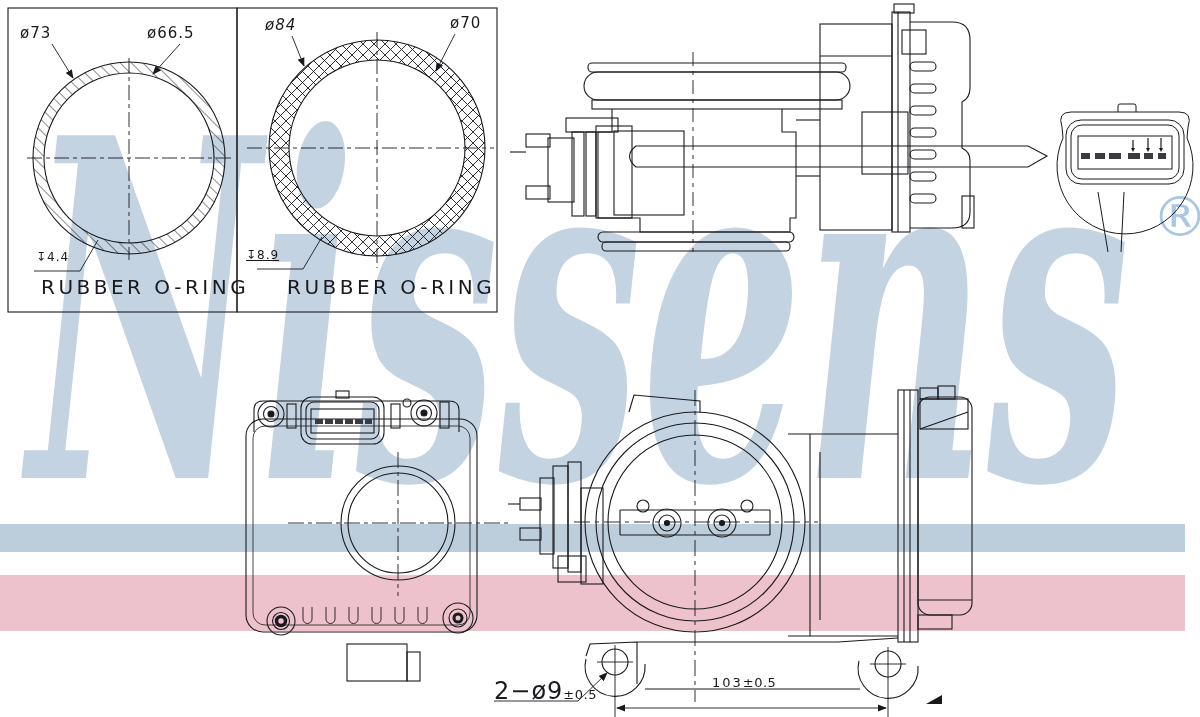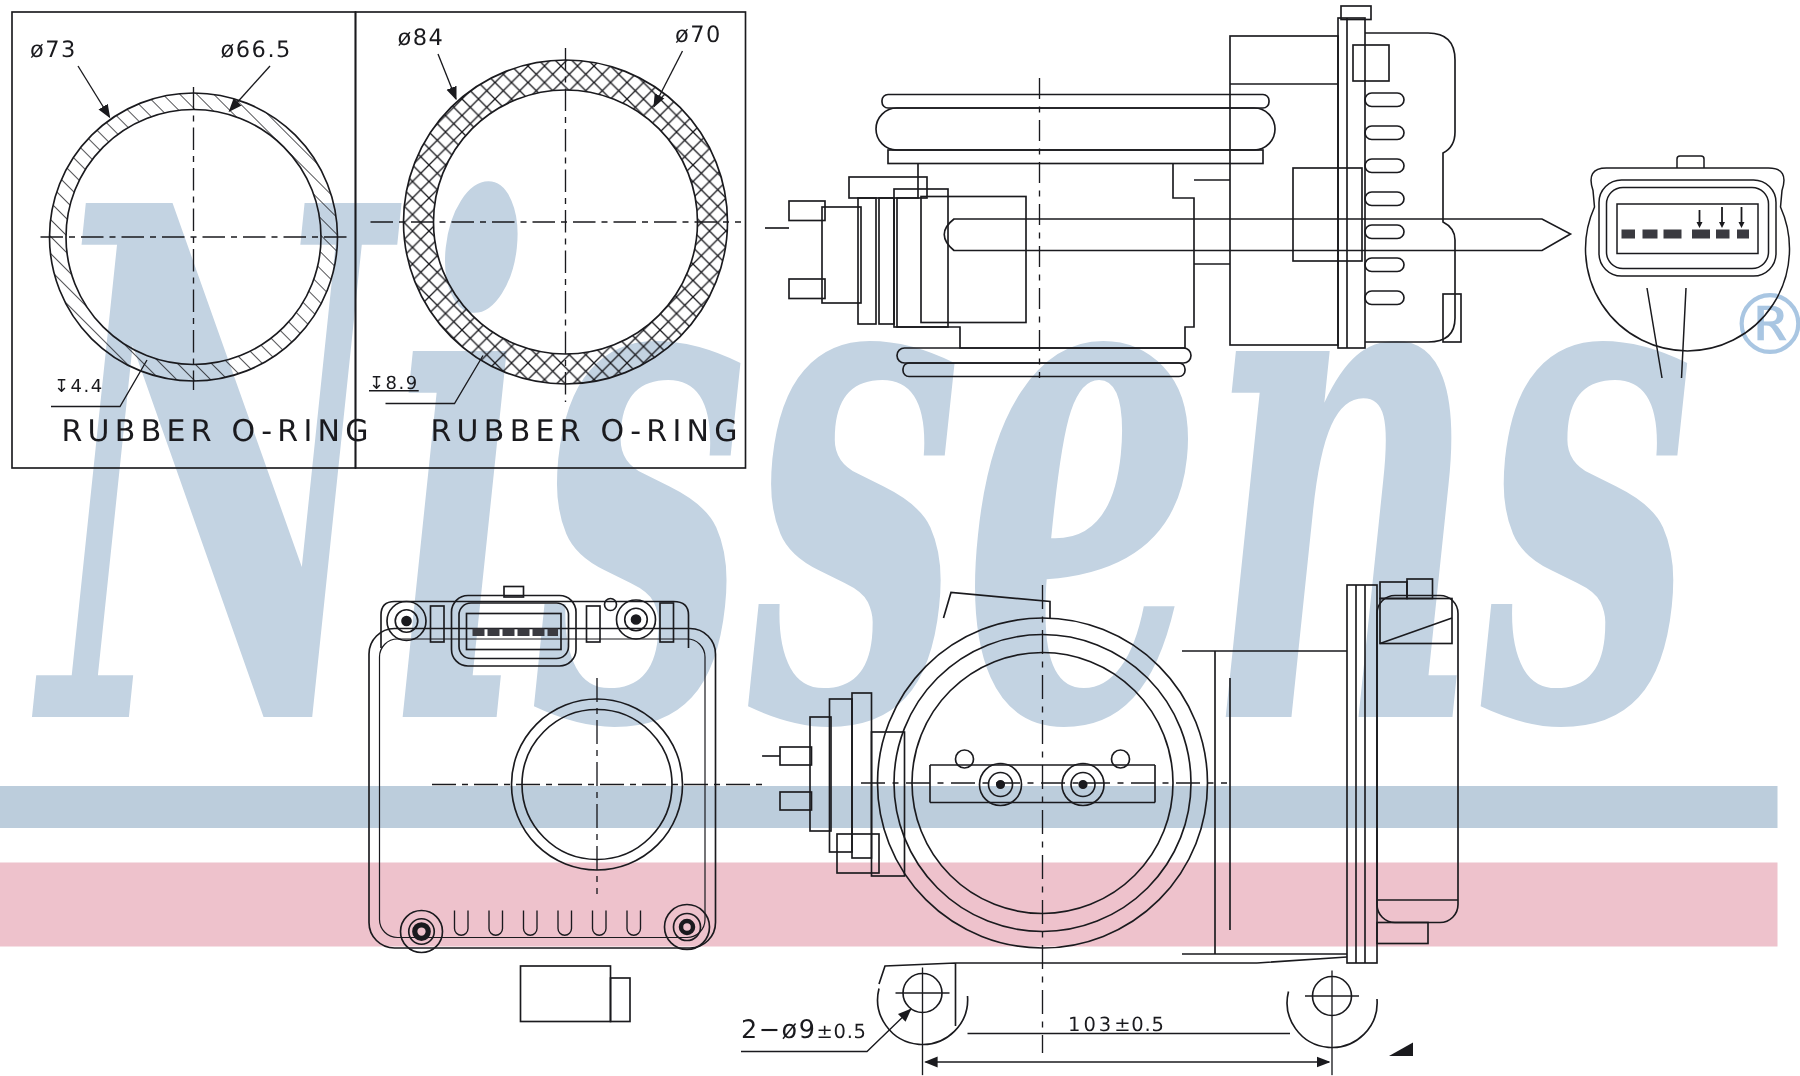--- a/index.html
+++ b/index.html
@@ -10,28 +10,28 @@
   .stripe{position:absolute;left:0;width:1185px;}
   .stripe-blue{top:524px;height:28px;background:#bccddc;}
   .stripe-pink{top:575px;height:56px;background:#eec2cc;}
   
   #wm{mix-blend-mode:multiply;}
   
   .lbl{position:absolute;white-space:nowrap;color:#1a1a1e;font-family:"DejaVu Sans",sans-serif;}
   .dia{font-size:15px;letter-spacing:1px;}
   .depth{font-size:12px;letter-spacing:1px;}
   .title{font-size:20px;letter-spacing:3.5px;}
-  .dimv{font-size:17px;letter-spacing:1px;}
+  .dimv{font-size:24px;letter-spacing:1px;}
   .dimt{font-size:13px;letter-spacing:.5px;}
   .dimv2{font-size:13px;letter-spacing:2px;}
   #lbl-o1-outer{left:20px;top:24px;}
   #lbl-o1-inner{left:147px;top:24px;}
   #lbl-o1-depth{left:36px;top:250px;}
   #lbl-o1-title{left:41px;top:275px;}
-  #lbl-o2-outer{left:265px;top:16px;}
+  #lbl-o2-outer{left:265px;top:16px;font-style:italic;}
   #lbl-o2-inner{left:450px;top:14px;}
   #lbl-o2-depth{left:246px;top:248px;text-decoration:underline;}
   #lbl-o2-title{left:287px;top:275px;}
   #lbl-holes{left:494px;top:677px;}
   #lbl-spacing{left:712px;top:672px;}
   svg{display:block;}
 </style>
 </head>
 <body>
 

